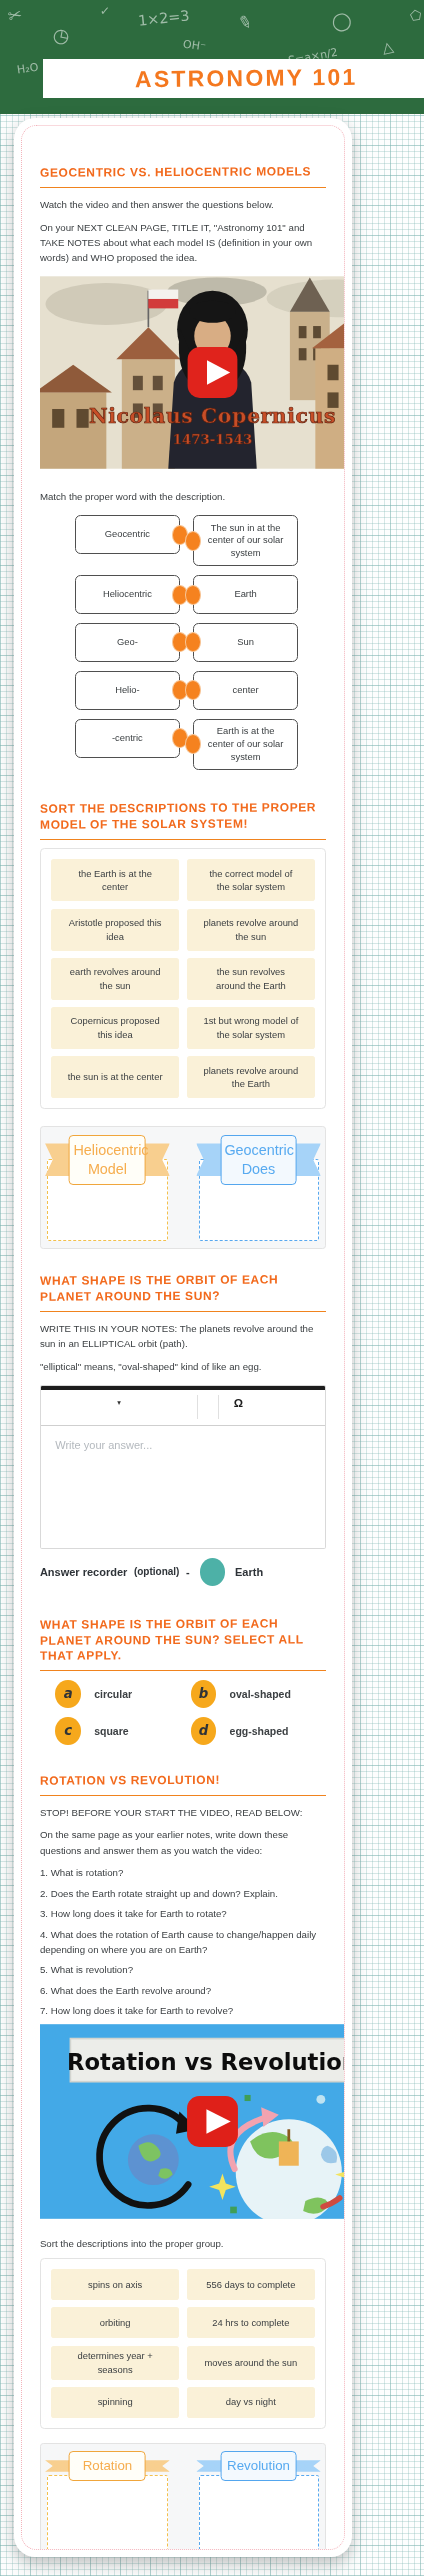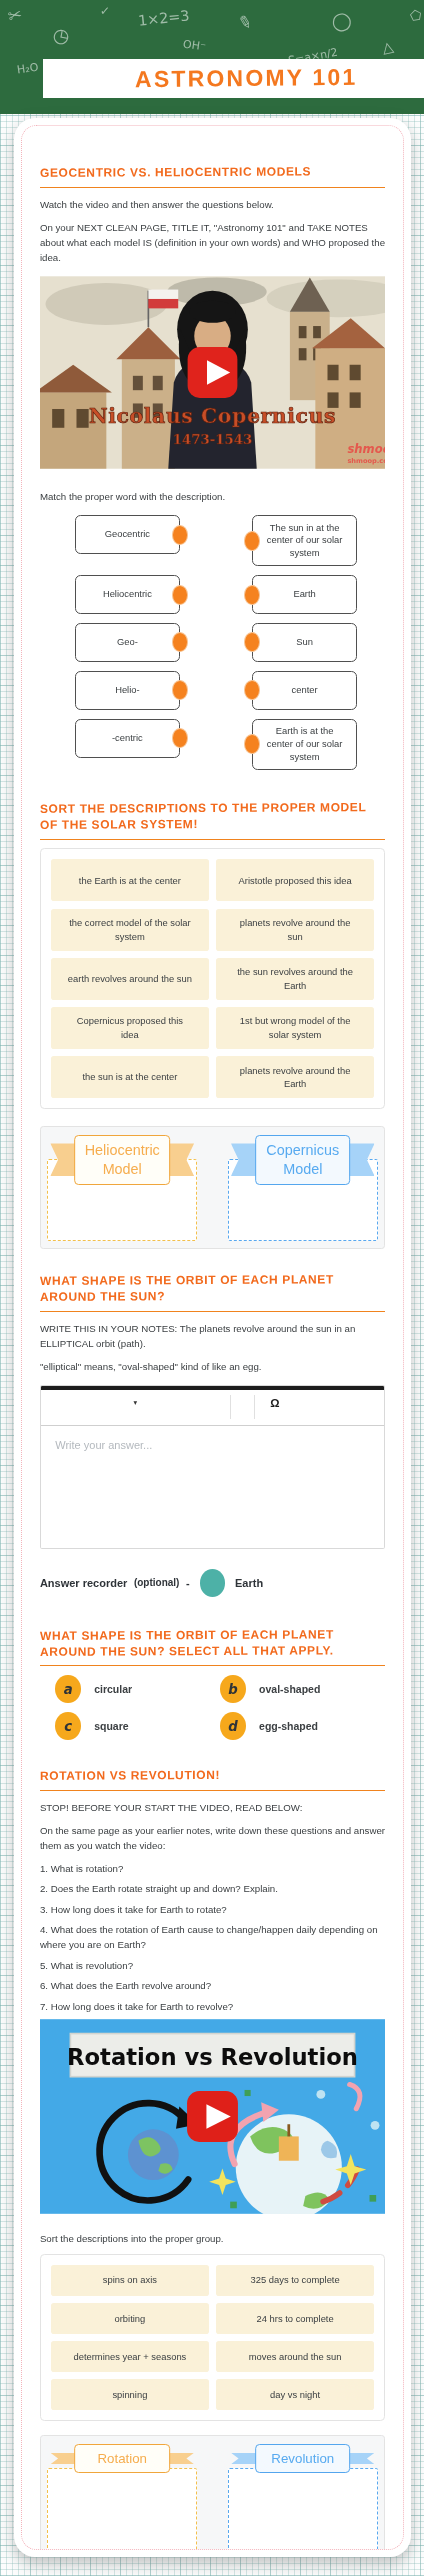--- a/index.html
+++ b/index.html
@@ -31,21 +31,21 @@
   .doodle:nth-of-type(12){ left:376px; top:83px; font-size:12px; transform:rotate(-5deg);}
   .doodle:nth-of-type(13){ left:138px; top:83px; font-size:12px; transform:rotate(-4deg);}
   .doodle:nth-of-type(14){ left:227px; top:65px; font-size:13.3px; transform:rotate(9deg);}
   .doodle:nth-of-type(15){ left:100px; top:4.4px;  font-size:12px; transform:rotate(3deg);}
   .doodle:nth-of-type(16){ left:410px; top:7.7px; font-size:13.3px; transform:rotate(-9deg);}
   .title-band { position:absolute; top:59px; left:43px; width:407px; height:39px; background:#ffffff;
                 display:flex; align-items:center; justify-content:center; z-index:2; }
   .page-title { font-size:23px; font-weight:800; color:#f4781f; letter-spacing:2.2px; transform:rotate(-0.6deg); font-family:"Liberation Sans",sans-serif; }
 
   
-  .card { position:absolute; top:118px; left:14px; width:397px; height:2439px; background:#fff;
+  .card { position:absolute; top:118px; left:14px; width:338px; height:2439px; background:#fff;
           border-radius:21px; box-shadow:0 6.6px 15.5px rgba(80,80,80,.35); z-index:1; }
   .card-inner { position:absolute; inset:7.2px; border:1.1px dotted #f3b3bb; border-radius:15.5px;
                 padding:39px 17.7px 0; overflow:hidden; }
 
   .section-h { font-size:12px; line-height:1.3; color:#f26a1d; font-weight:800; letter-spacing:0.6px; margin:0; transform:rotate(-0.3deg); }
   .rule { border:none; border-top:1.1px solid #f0831e; margin:6.6px 0 8.9px; }
   .para { font-size:9.7px; color:#3c4043; line-height:1.55; margin:0 0 7.7px; }
   .para.mb20 { margin-bottom:11px; }
 
   .video-frame { width:345px; display:block; margin:7.7px 0 0; position:relative; }
@@ -94,21 +94,21 @@
   .editor-topbar { height:3.9px; background:#1d1d1d; border-radius:1.1px 1.1px 0 0; }
   .editor-toolbar { height:35px; display:flex; align-items:flex-start; padding-top:5.5px; }
   .tb-cell-caret { width:55%; display:flex; justify-content:center; padding-top:3.3px; }
   .tb-caret { font-size:7.2px; color:#333; cursor:pointer; }
   .tb-div { width:0.6px; background:#e0e0e0; height:24px; }
   .tb-gap { width:7%; }
   .tb-omega { padding:1.1px 0 0 15.5px; font-size:11.6px; font-weight:700; color:#1d1d1d; cursor:pointer; }
   .editor-body { border-top:0.6px solid #cfcfcf; height:123px; padding:13.3px 14.4px; font-size:11px; color:#b4b9be; }
 
   
-  .recorder { display:flex; align-items:center; gap:6.6px; margin-top:20px;text-align:right; }
+  .recorder { display:flex; align-items:center; gap:6.6px; margin-top:9px;text-align:right; }
   .rec-label { font-size:11px; font-weight:700; color:#2e3338; }
   .rec-optional { font-size:10px; font-weight:700; color:#2e3338; }
   .rec-dash { font-size:11px; font-weight:700; color:#2e3338; }
   .rec-btn { width:25.5px; height:28px; border-radius:50%; background:#4db1a7; border:none; margin:0 3.3px; cursor:pointer; }
   .rec-voice { font-size:11px; font-weight:700; color:#2e3338; }
 
   
   .mc-grid { display:grid; grid-template-columns:1fr 1fr; gap:8.9px 0; padding-left:15.5px; margin-top:2.2px; }
   .mc-option { display:flex; align-items:center; gap:13.3px; cursor:pointer; }
   .mc-bullet { width:25.5px; height:28px; border-radius:50%; background:#f6a81c; display:flex; align-items:center;
@@ -263,22 +263,22 @@
     <div class="match-box r">
       <span>Earth is at the center of our solar system</span>
       <span class="dot"></span>
     </div>
   </div>
 
   <h2 class="section-h mt56">SORT THE DESCRIPTIONS TO THE PROPER MODEL OF THE SOLAR SYSTEM!</h2>
   <hr class="rule">
   <div class="chip-board board-wrap">
     <div class="chip">the Earth is at the center</div>
+    <div class="chip">the correct model of the solar system</div>
     <div class="chip">Aristotle proposed this idea</div>
-    <div class="chip">the correct model of the solar system</div>
     <div class="chip">planets revolve around the sun</div>
     <div class="chip">earth revolves around the sun</div>
     <div class="chip">the sun revolves around the Earth</div>
     <div class="chip">Copernicus proposed this idea</div>
     <div class="chip">1st but wrong model of the solar system</div>
     <div class="chip">the sun is at the center</div>
     <div class="chip">planets revolve around the Earth</div>
   </div>
 
   <div class="group-board">
@@ -287,21 +287,21 @@
         <span class="tail tl"></span>
         <span class="tail tr"></span>
         <div class="ribbon-label">Heliocentric Model</div>
       </div>
       <div class="zone-box"></div>
     </div>
     <div class="zone blue">
       <div class="ribbon">
         <span class="tail tl"></span>
         <span class="tail tr"></span>
-        <div class="ribbon-label">Copernicus Model</div>
+        <div class="ribbon-label">Geocentric Does</div>
       </div>
       <div class="zone-box"></div>
     </div>
   </div>
 
   <h2 class="section-h mt44">WHAT SHAPE IS THE ORBIT OF EACH PLANET AROUND THE SUN?</h2>
   <hr class="rule">
   <p class="para">WRITE THIS IN YOUR NOTES: The planets revolve around the sun in an ELLIPTICAL orbit (path).</p>
   <p class="para mb20">"elliptical" means, "oval-shaped" kind of like an egg.</p>
 
@@ -407,21 +407,21 @@
         <rect x="266" y="130" width="92" height="92" rx="22" fill="#df2019"></rect>
         <polygon points="301,154 301,198 345,176" fill="#ffffff"></polygon>
       </g>
     </svg>
   </div>
 
   <p class="para sort-prompt">Sort the descriptions into the proper group.</p>
 
   <div class="chip-board compact">
     <div class="chip">spins on axis</div>
-    <div class="chip">325 days to complete</div>
+    <div class="chip">556 days to complete</div>
     <div class="chip">orbiting</div>
     <div class="chip">24 hrs to complete</div>
     <div class="chip">determines year + seasons</div>
     <div class="chip">moves around the sun</div>
     <div class="chip">spinning</div>
     <div class="chip">day vs night</div>
   </div>
 
   <div class="group-board single" style="margin-top:14px;">
     <div class="zone orange">

